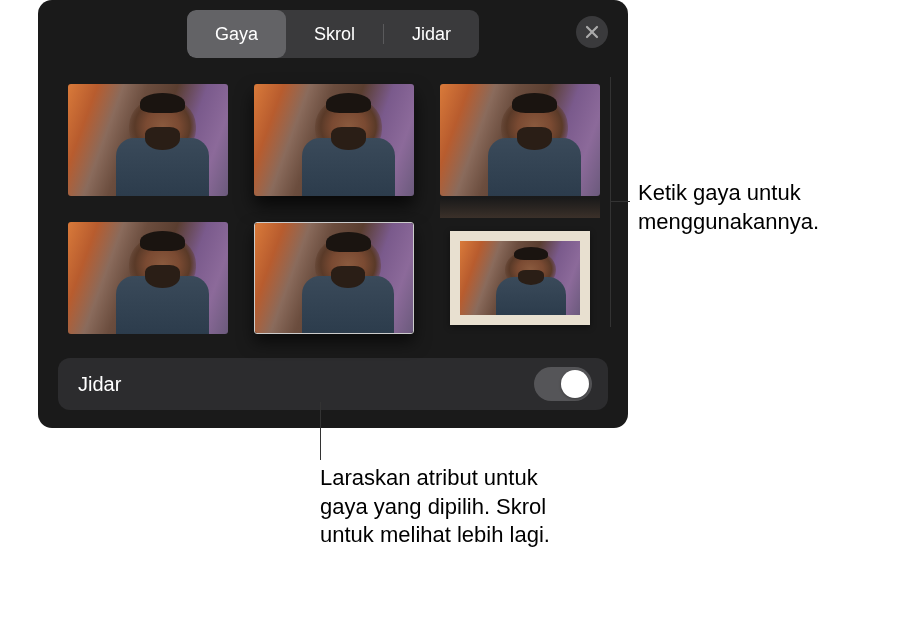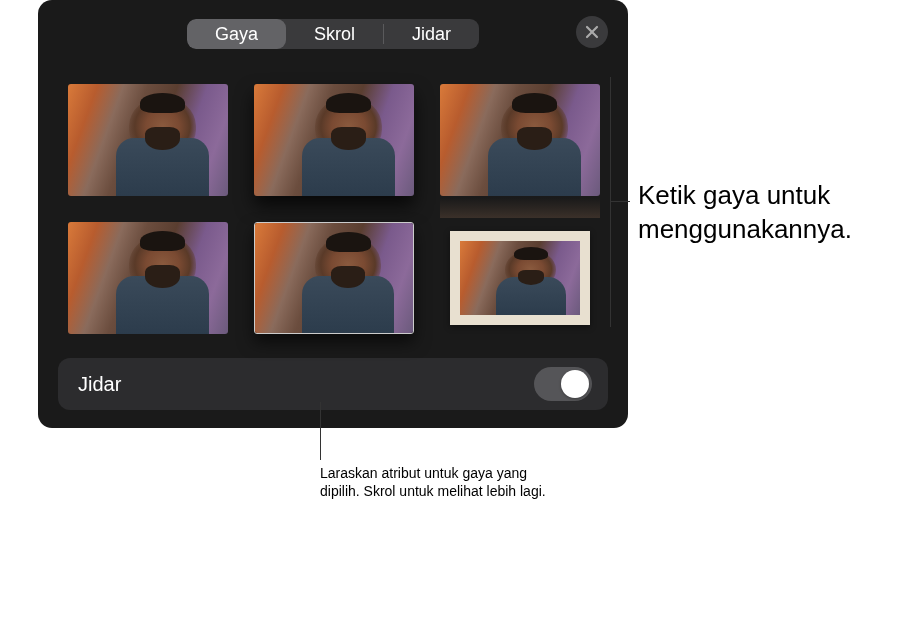--- a/index.html
+++ b/index.html
@@ -28,21 +28,21 @@
       display: flex;
       align-items: center;
       justify-content: center;
       position: relative;
       height: 40px;
     }
     .segmented {
       display: flex;
       background: #3a3a3c;
       border-radius: 9px;
-      height: 30px;
+      height: 48px;
       overflow: hidden;
     }
     .segmented .seg {
       padding: 0 28px;
       display: flex;
       align-items: center;
       justify-content: center;
       color: #fff;
       font-size: 18px;
       cursor: pointer;
@@ -234,21 +234,21 @@
       top: 126px;
       width: 20px;
       height: 1px;
       background: #333;
     }
     .callout-right .text {
       position: absolute;
       left: 8px;
       top: 104px;
       width: 260px;
-      font-size: 26px;
+      font-size: 22px;
       color: #000;
       line-height: 1.3;
     }
     .callout-bottom {
       position: absolute;
       left: 320px;
       top: 402px;
     }
     .callout-bottom .leader {
       position: absolute;
@@ -256,21 +256,21 @@
       top: 0;
       width: 1px;
       height: 58px;
       background: #333;
     }
     .callout-bottom .text {
       position: absolute;
       left: 0;
       top: 62px;
       width: 230px;
-      font-size: 14px;
+      font-size: 22px;
       color: #000;
       line-height: 1.3;
     }
   </style>
 </head>
 <body>
 
 <div class="panel">
   <div class="header">
     <div class="segmented">

